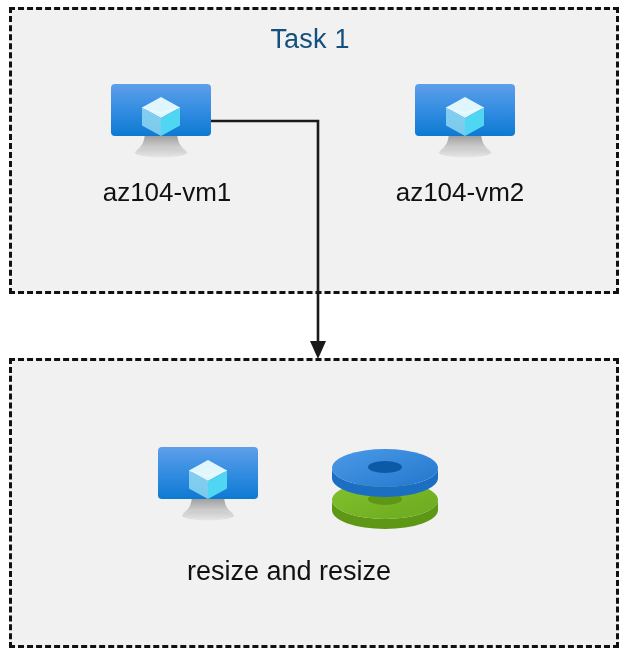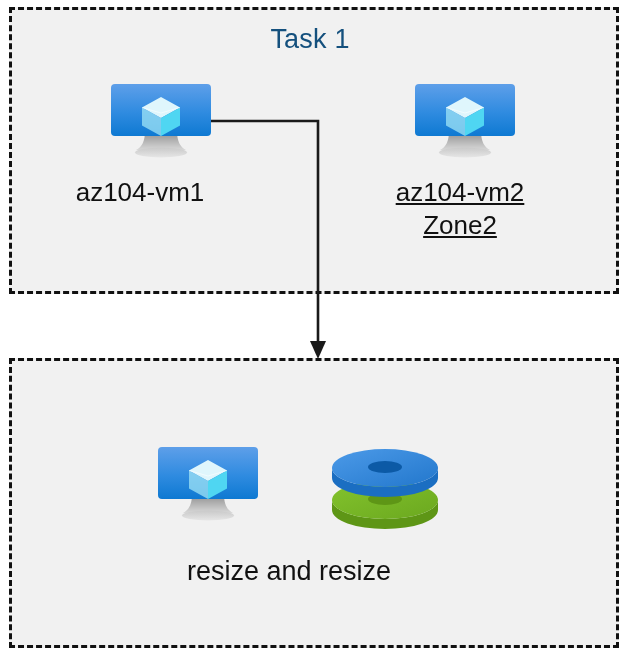--- a/index.html
+++ b/index.html
@@ -58,22 +58,22 @@
 
   
   .node-label {
     position: absolute;
     text-align: center;
     color: #111111;
     font-size: 26px;
     line-height: 33px;
     white-space: nowrap;
   }
-  #vm1-label { left: 25px;  top: 176px; width: 230px; text-align: center; }
-  #vm2-label { left: 345px; top: 176px; width: 230px; text-decoration: underline; }
+  #vm1-label { left: 52px;  top: 176px; width: 230px; text-align: center; }
+  #vm2-label { left: 345px; top: 176px; width: 230px; }
   #task2-label {
     left: 64px;
     top: 554px;
     width: 450px;
     font-size: 27px;
     line-height: 34px;
   }
 
   
   .vm-icon {
@@ -172,21 +172,20 @@
         <path d="M51 14 L70 24.5 L51 35 L32 24.5 Z" fill="#DFF6FC"></path>
         <path d="M32 24.5 L51 35 L51 53 L32 42.5 Z" fill="#9FE4F6" opacity="0.75"></path>
         <path d="M70 24.5 L51 35 L51 53 L70 42.5 Z" fill="#4FD6F2"></path>
         <path d="M32 24.5 L51 30 L70 24.5" fill="none" stroke="#ffffff" stroke-opacity="0.55" stroke-width="1"></path>
       </g>
     </svg>
   </div>
 
   <div class="node-label" id="vm2-label">
     <div>az104-vm2</div>
-    <div>Zone2</div>
   </div>
 
   <svg id="connector" viewBox="0 0 628 654" width="628" height="654">
     <path d="M211 121 H318 V347" fill="none" stroke="#1A1A1A" stroke-width="2.6"></path>
     <path d="M318 359 L310 341 L326 341 Z" fill="#1A1A1A"></path>
   </svg>
 
   <div class="task-box" id="task2-box"></div>
 
 

